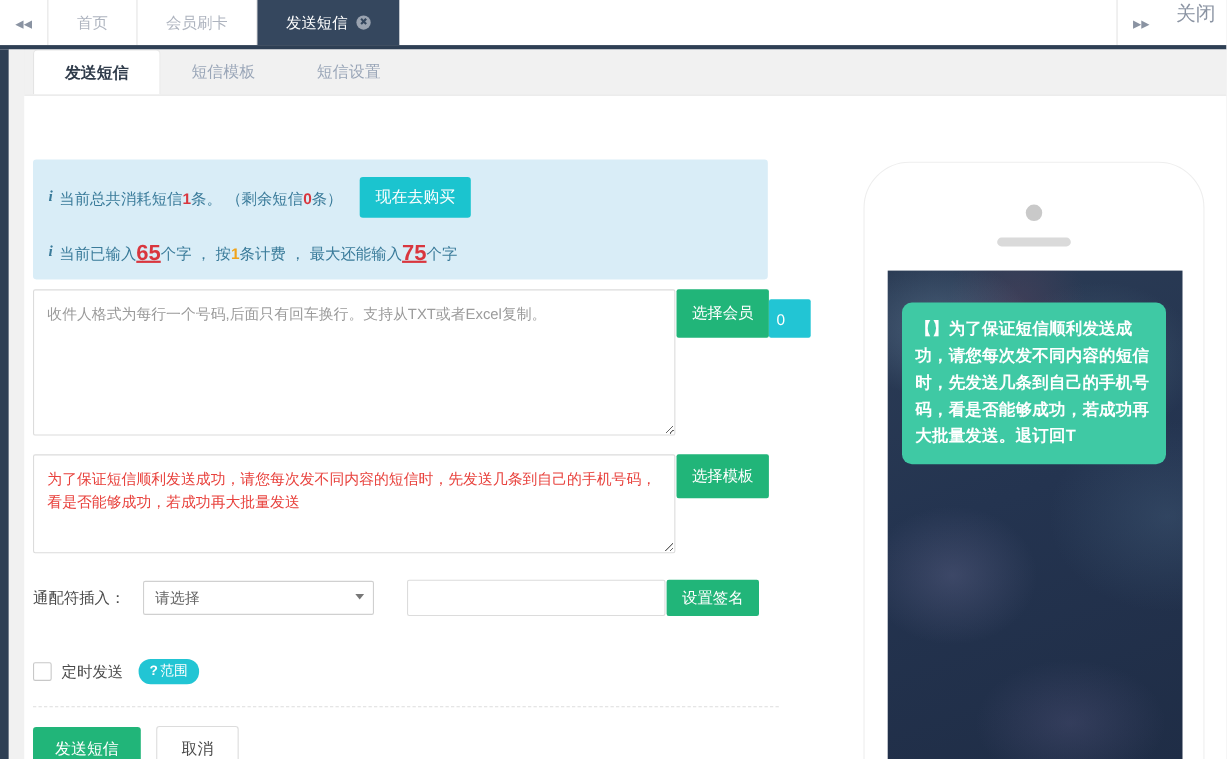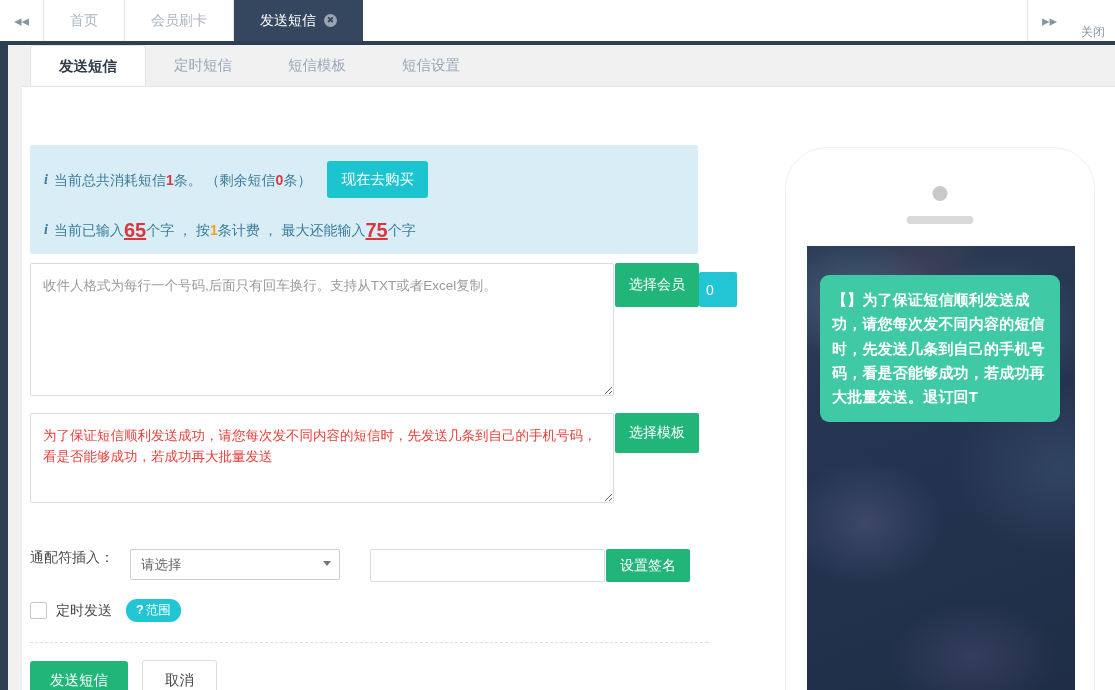--- a/index.html
+++ b/index.html
@@ -56,23 +56,23 @@
     border-radius: 50%;
     background: #9aa3b0;
     color: #35475e;
     font-size: 9px;
     line-height: 13px;
     text-align: center;
     cursor: pointer;
   }
   .tab-spacer { flex: 1; }
   .tabstrip-close-label {
-    display: flex; align-items: flex-end;
+    display: flex; align-items: flex-start;
     padding: 0 10px;
-    font-size: 12px;
+    font-size: 18px;
     color: #8a93a2;
     white-space: nowrap;
     cursor: pointer;
   }
   .navy-rule {
     position: absolute;
     left: 0; top: 41px;
     width: 1115px; height: 4px;
     background: #2e3f54;
   }
@@ -222,22 +222,23 @@
     display: flex;
     align-items: center;
     justify-content: flex-start;
     padding-left: 7px;
     border-radius: 2px;
   }
 
   
   .wildcard-row {
     position: absolute;
-    left: 8px; top: 462px;
-    display: flex;
+    left: 8px; top: 440px;
+    display: flex;
+    align-items: center;
   }
   .wildcard-label {
     font-size: 14px;
     color: #4a4a4a;
     margin-right: 16px;
     white-space: nowrap;
   }
   .select-wrap {
     position: relative;
     width: 210px; height: 31px;
@@ -446,23 +447,20 @@
 
   <div class="navy-rule"></div>
   <div class="left-rail"></div>
   <div class="gutter"></div>
 
   <div class="panel">
 
     <div class="inner-tabs">
       <div class="itab active">
         <span>发送短信</span>
-      </div>
-      <div class="itab">
-        <span>定时短信</span>
       </div>
       <div class="itab">
         <span>短信模板</span>
       </div>
       <div class="itab">
         <span>短信设置</span>
       </div>
     </div>
 
     <div class="content">

